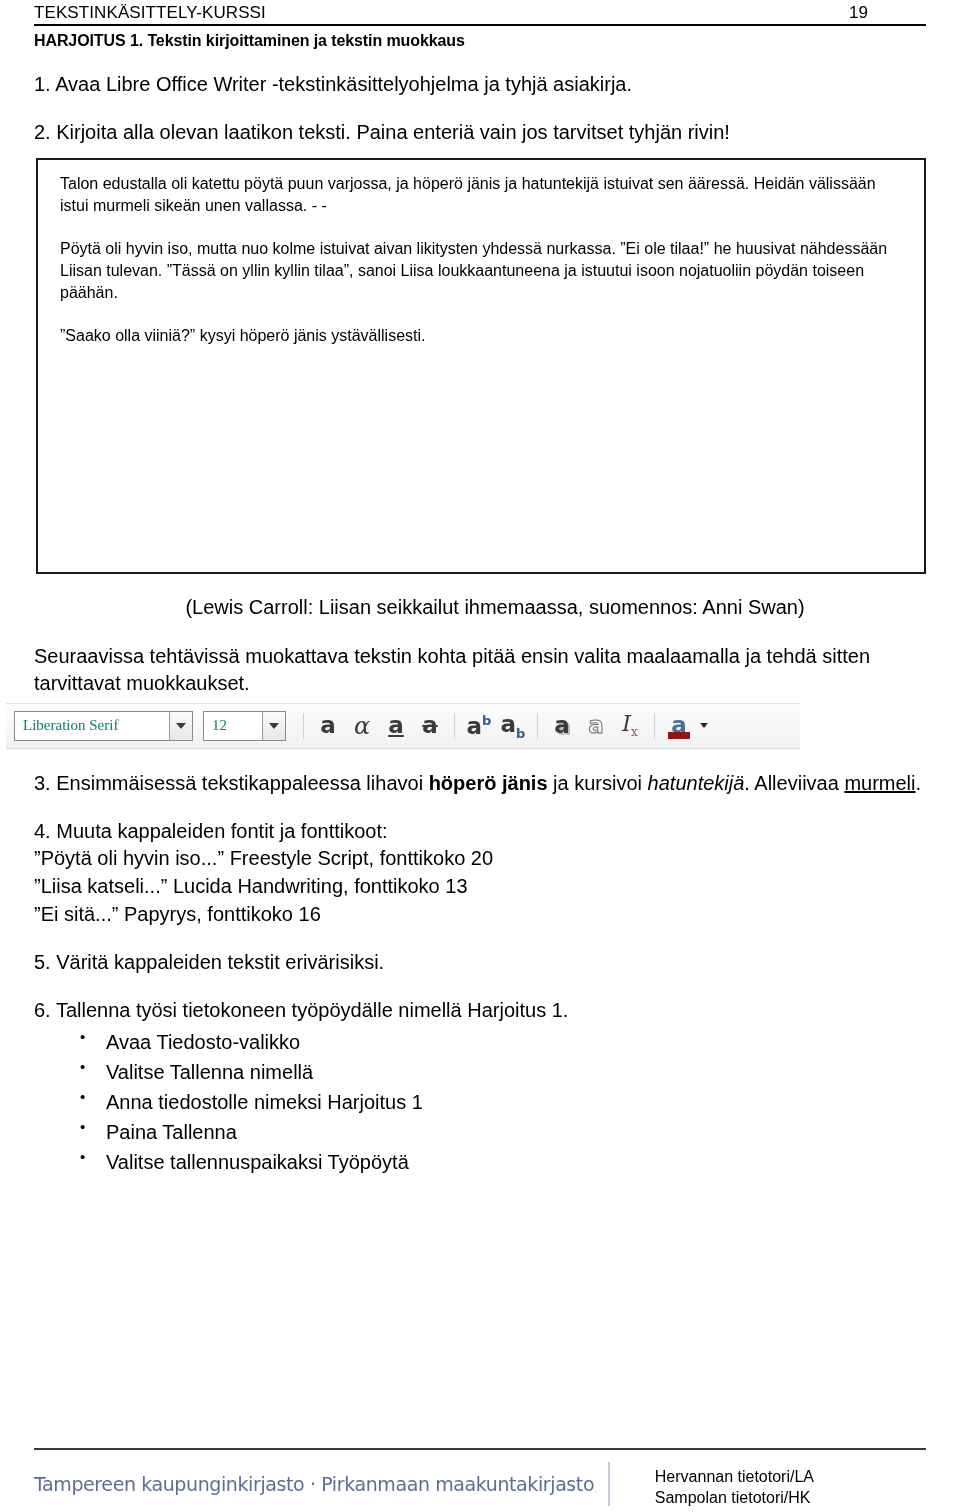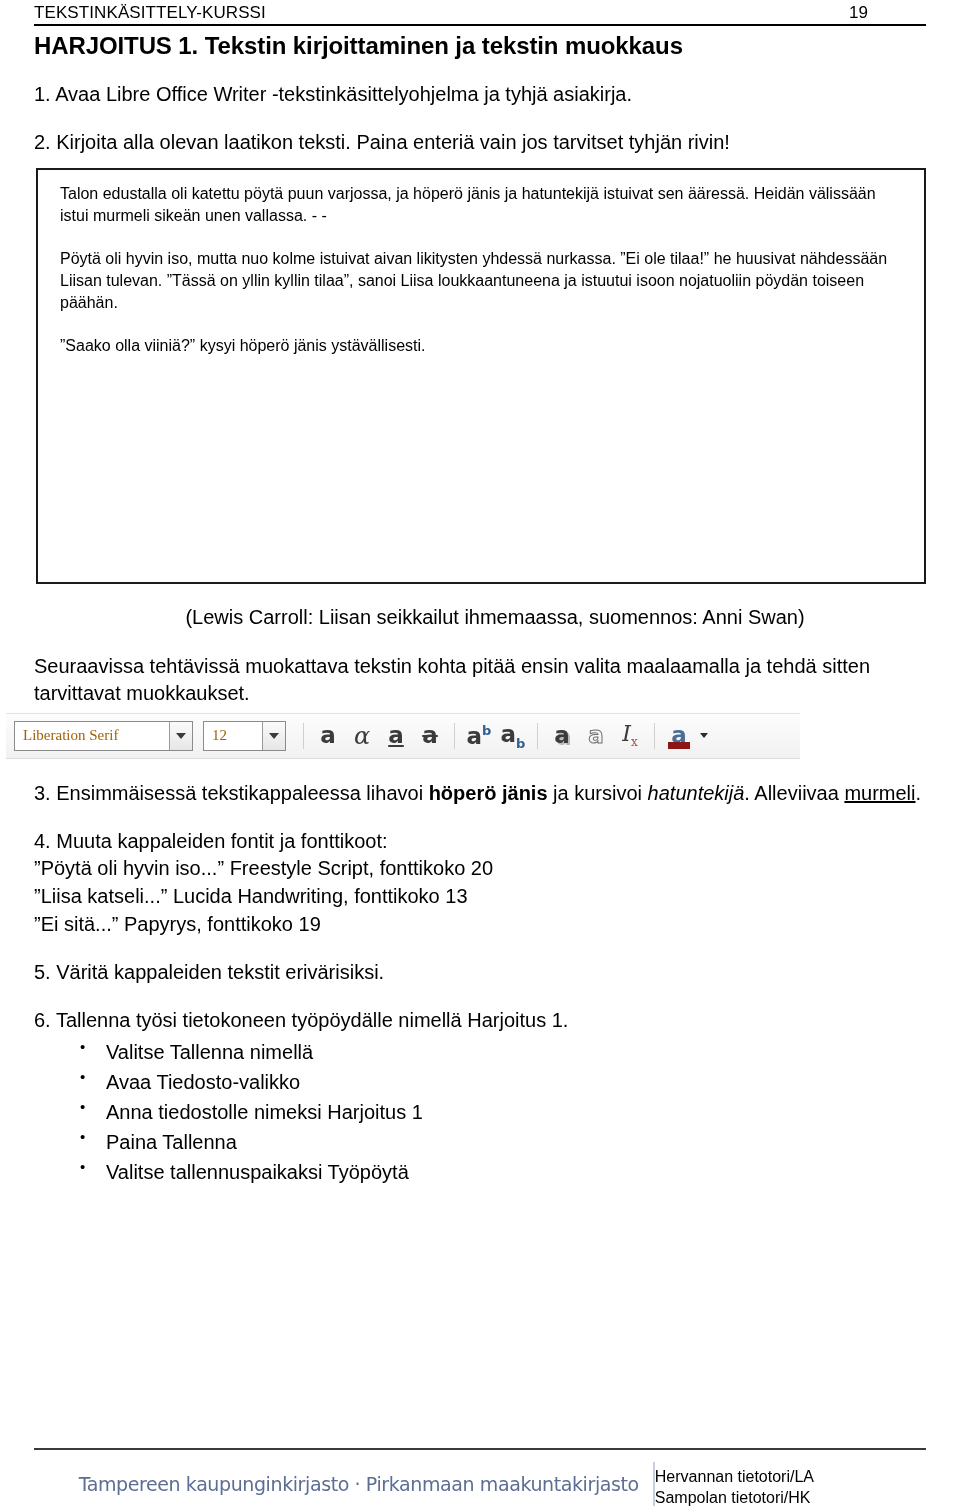--- a/index.html
+++ b/index.html
@@ -36,21 +36,21 @@
   .header-title { white-space: nowrap; }
   .header-page  { padding-right: 58px; }
   .header-rule {
     border-top: 2px solid #000;
     margin: 1px 0 0 0;
     height: 0;
   }
 
   
   .doc-title {
-    font-size: 24px;
+    font-size: 16px;
     font-weight: bold;
     margin: 6px 0 0 0;
     letter-spacing: -0.1px;
   }
 
   
   .step {
     font-size: 20px;
     line-height: 1.36;
     margin: 21px 0 0 0;
@@ -104,21 +104,21 @@
     border: 1px solid #8b8b8b;
     background: #ffffff;
     margin-right: 10px;
   }
   .combo-value {
     display: flex;
     align-items: center;
     padding: 0 8px;
     font-size: 15px;
     font-family: "Liberation Serif", serif;
-    color: #a16207;
+    color: #0f766e;
     white-space: nowrap;
   }
   .combo.font .combo-value { width: 138px; }
   .combo.size .combo-value { width: 42px; }
   .combo-arrow {
     width: 22px;
     border-left: 1px solid #9a9a9a;
     background: linear-gradient(#fbfbfb, #e6e6e6);
     display: flex;
     align-items: center;
@@ -204,21 +204,21 @@
     right: 34px;
     bottom: 4px;
   }
   .footer-rule {
     border-top: 2px solid #3a3a3a;
     margin-bottom: 12px;
   }
   .footer-row {
     display: flex;
     align-items: flex-start;
-    justify-content: flex-end;
+    justify-content: space-between;
   }
   .brand {
     display: flex;
     align-items: center;
   }
   .brand-text {
     font-size: 19px;
     color: #5d6e94;
     letter-spacing: -0.4px;
     font-family: "DejaVu Sans", sans-serif;
@@ -334,30 +334,30 @@
     </div>
   </div>
 
   <div class="step"><span>3. Ensimmäisessä tekstikappaleessa lihavoi </span><b>höperö jänis</b><span> ja kursivoi </span><i>hatuntekijä</i><span>. Alleviivaa </span><u>murmeli</u><span>.</span></div>
 
   <div class="step">
     <div>4. Muuta kappaleiden fontit ja fonttikoot:</div>
     <div class="sub-lines">
       <div>”Pöytä oli hyvin iso...” Freestyle Script, fonttikoko 20</div>
       <div>”Liisa katseli...” Lucida Handwriting, fonttikoko 13</div>
-      <div>”Ei sitä...” Papyrys, fonttikoko 19</div>
+      <div>”Ei sitä...” Papyrys, fonttikoko 16</div>
     </div>
   </div>
 
   <div class="step">5. Väritä kappaleiden tekstit erivärisiksi.</div>
 
   <div class="step">6. Tallenna työsi tietokoneen työpöydälle nimellä Harjoitus 1.</div>
   <ul class="bullets">
+    <li>Avaa Tiedosto-valikko</li>
     <li>Valitse Tallenna nimellä</li>
-    <li>Avaa Tiedosto-valikko</li>
     <li>Anna tiedostolle nimeksi Harjoitus 1</li>
     <li>Paina Tallenna</li>
     <li>Valitse tallennuspaikaksi Työpöytä</li>
   </ul>
 
   <div class="footer">
     <div class="footer-rule"></div>
     <div class="footer-row">
       <div class="brand">
         <span class="brand-text">Tampereen kaupunginkirjasto · Pirkanmaan maakuntakirjasto</span>

